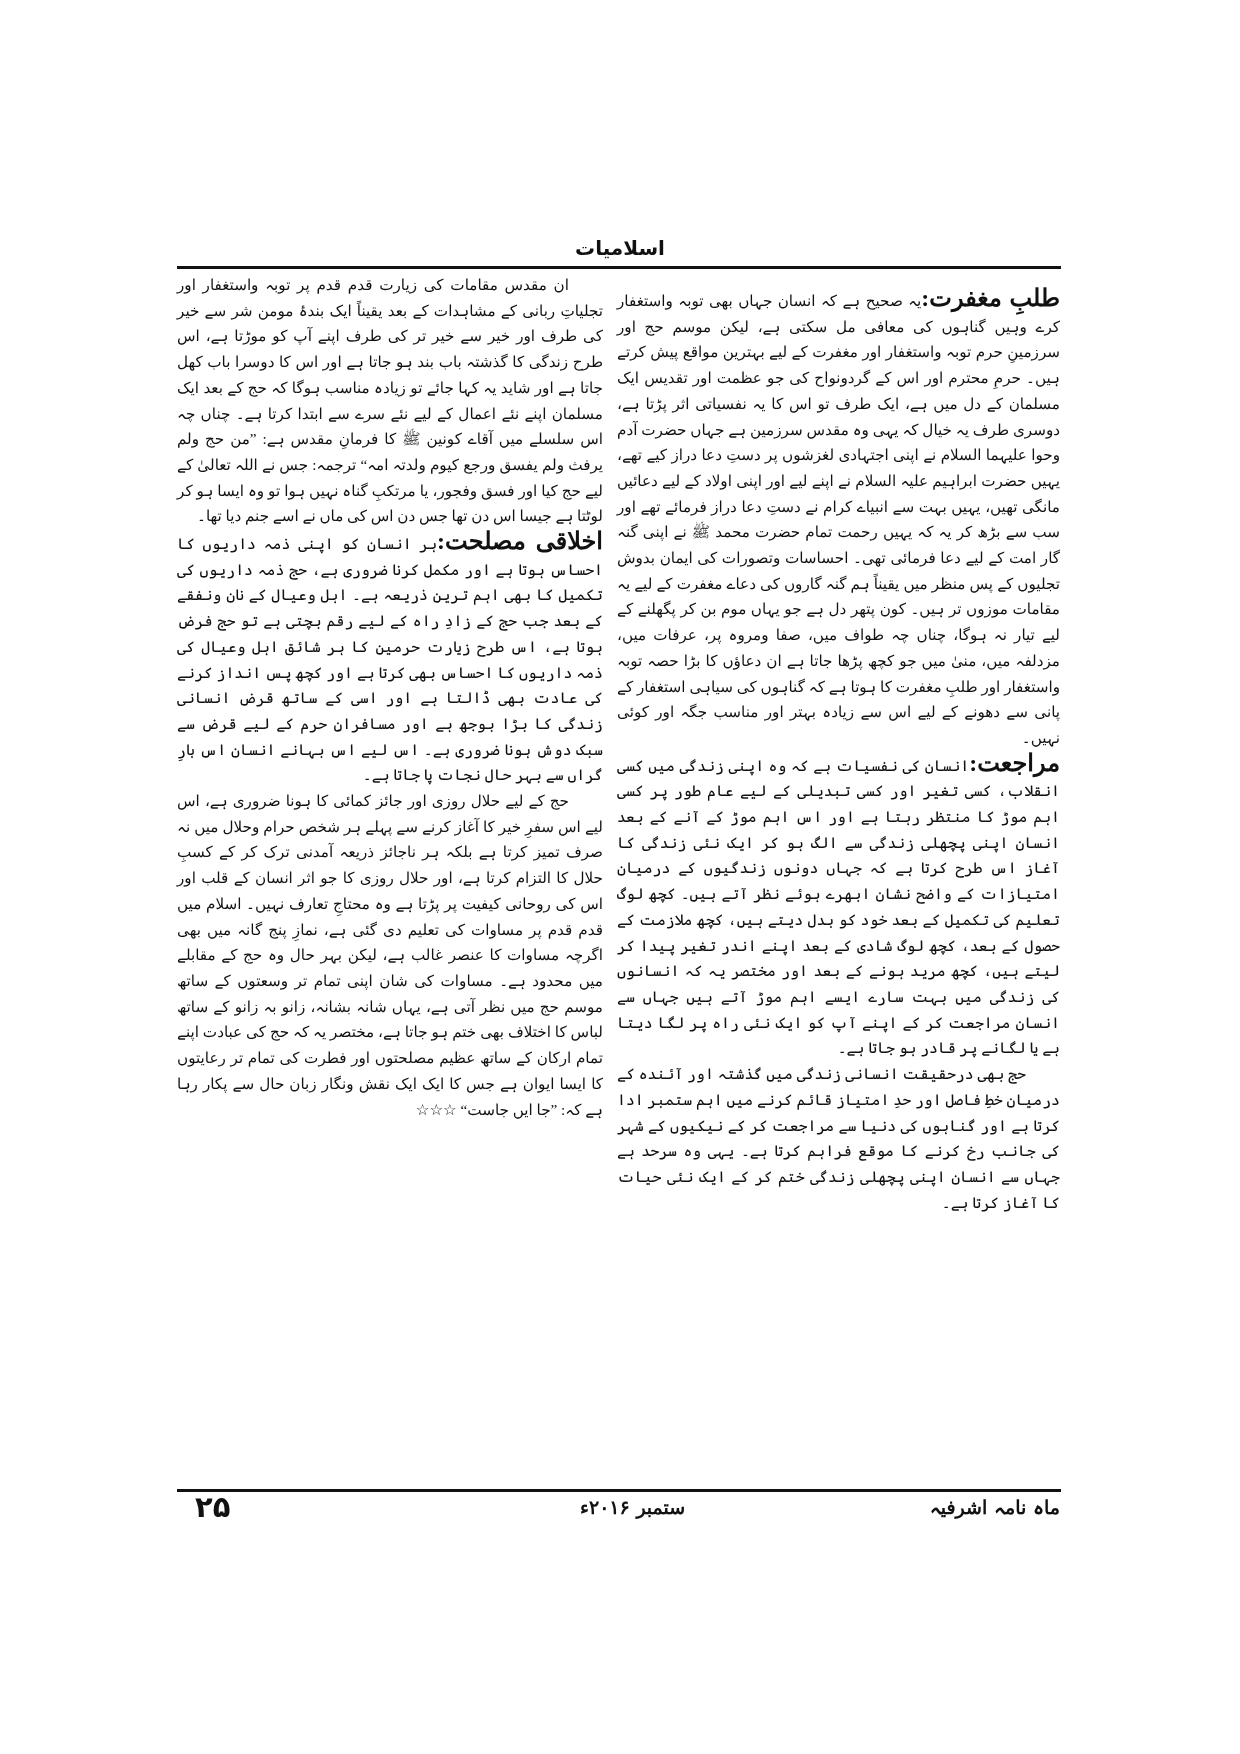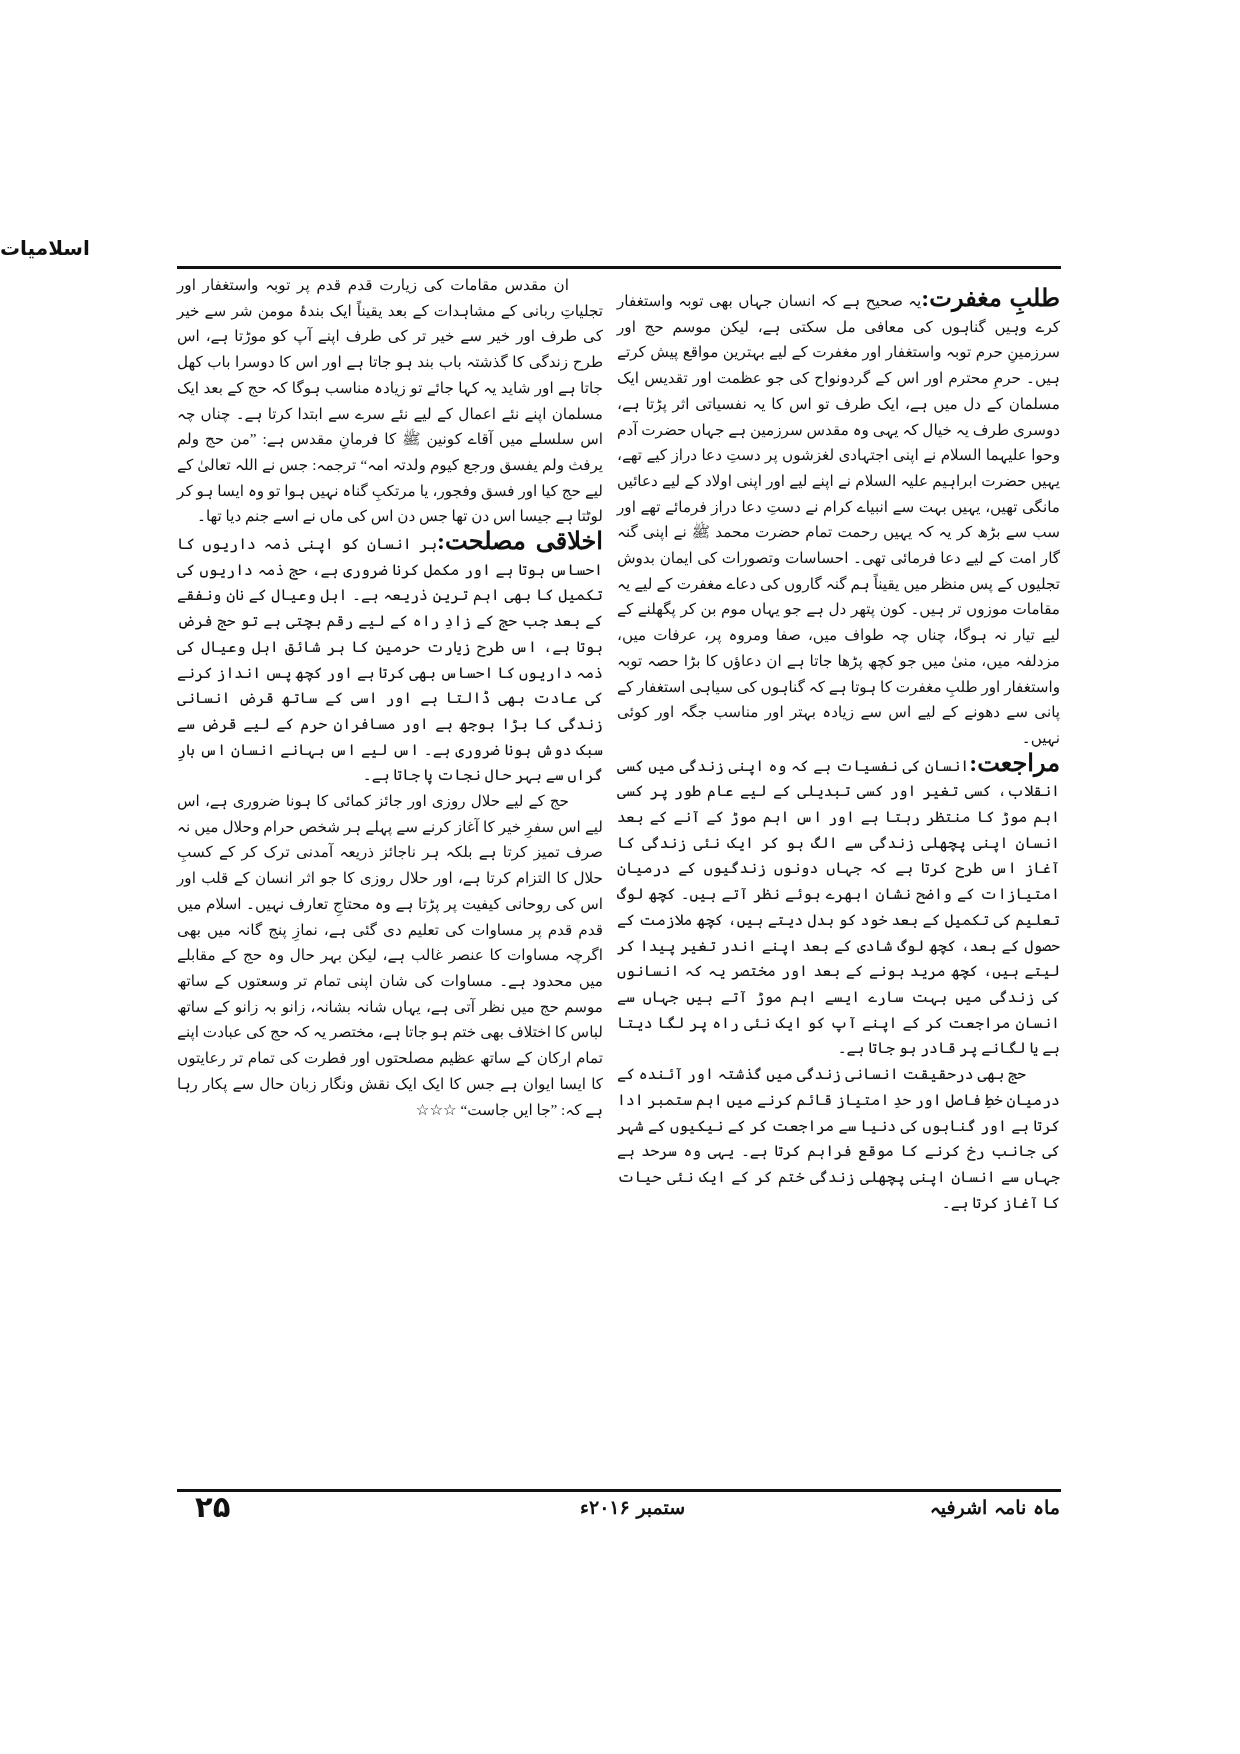--- a/index.html
+++ b/index.html
@@ -1,17 +1,17 @@
 <!DOCTYPE html>
 <html><head>
 <meta charset="utf-8">
 <style>
   html, body { margin:0; padding:0; background:#ffffff; }
   body { width:1240px; height:1754px; position:relative; overflow:hidden; color:#111; font-family:"DejaVu Sans", sans-serif; }
-  .page-header-title { position:absolute; left:0; width:1240px; top:236px; text-align:left; font-family:"DejaVu Sans", sans-serif; font-weight:bold; font-size:20px; line-height:24px; direction:rtl; }
+  .page-header-title { position:absolute; left:0; width:1240px; top:236px; text-align:center; font-family:"DejaVu Sans", sans-serif; font-weight:bold; font-size:20px; line-height:24px; direction:rtl; }
   .rule { position:absolute; left:177px; width:884px; background:#111; }
   .rule.top { top:266px; height:3px; }
   .rule.bottom { top:1489px; height:3px; }
   .col { position:absolute; top:272px; direction:rtl; text-align:justify; text-align-last:right; font-family:Liberation Serif, serif; font-size:15.2px; line-height:25.7px; }
   .col.right { left:617px; width:443px;margin-top:14px; }
   .col.left { left:177px; width:426px; }
   .col p { margin:0; }
   .col p.indent { text-indent:34px; }
   .heading { font-weight:bold; font-size:24px; line-height:25.7px; letter-spacing:0.5px; }
   .footer-item { position:absolute; top:1493px; font-size:20px; line-height:28px; direction:rtl; font-weight:bold; }

